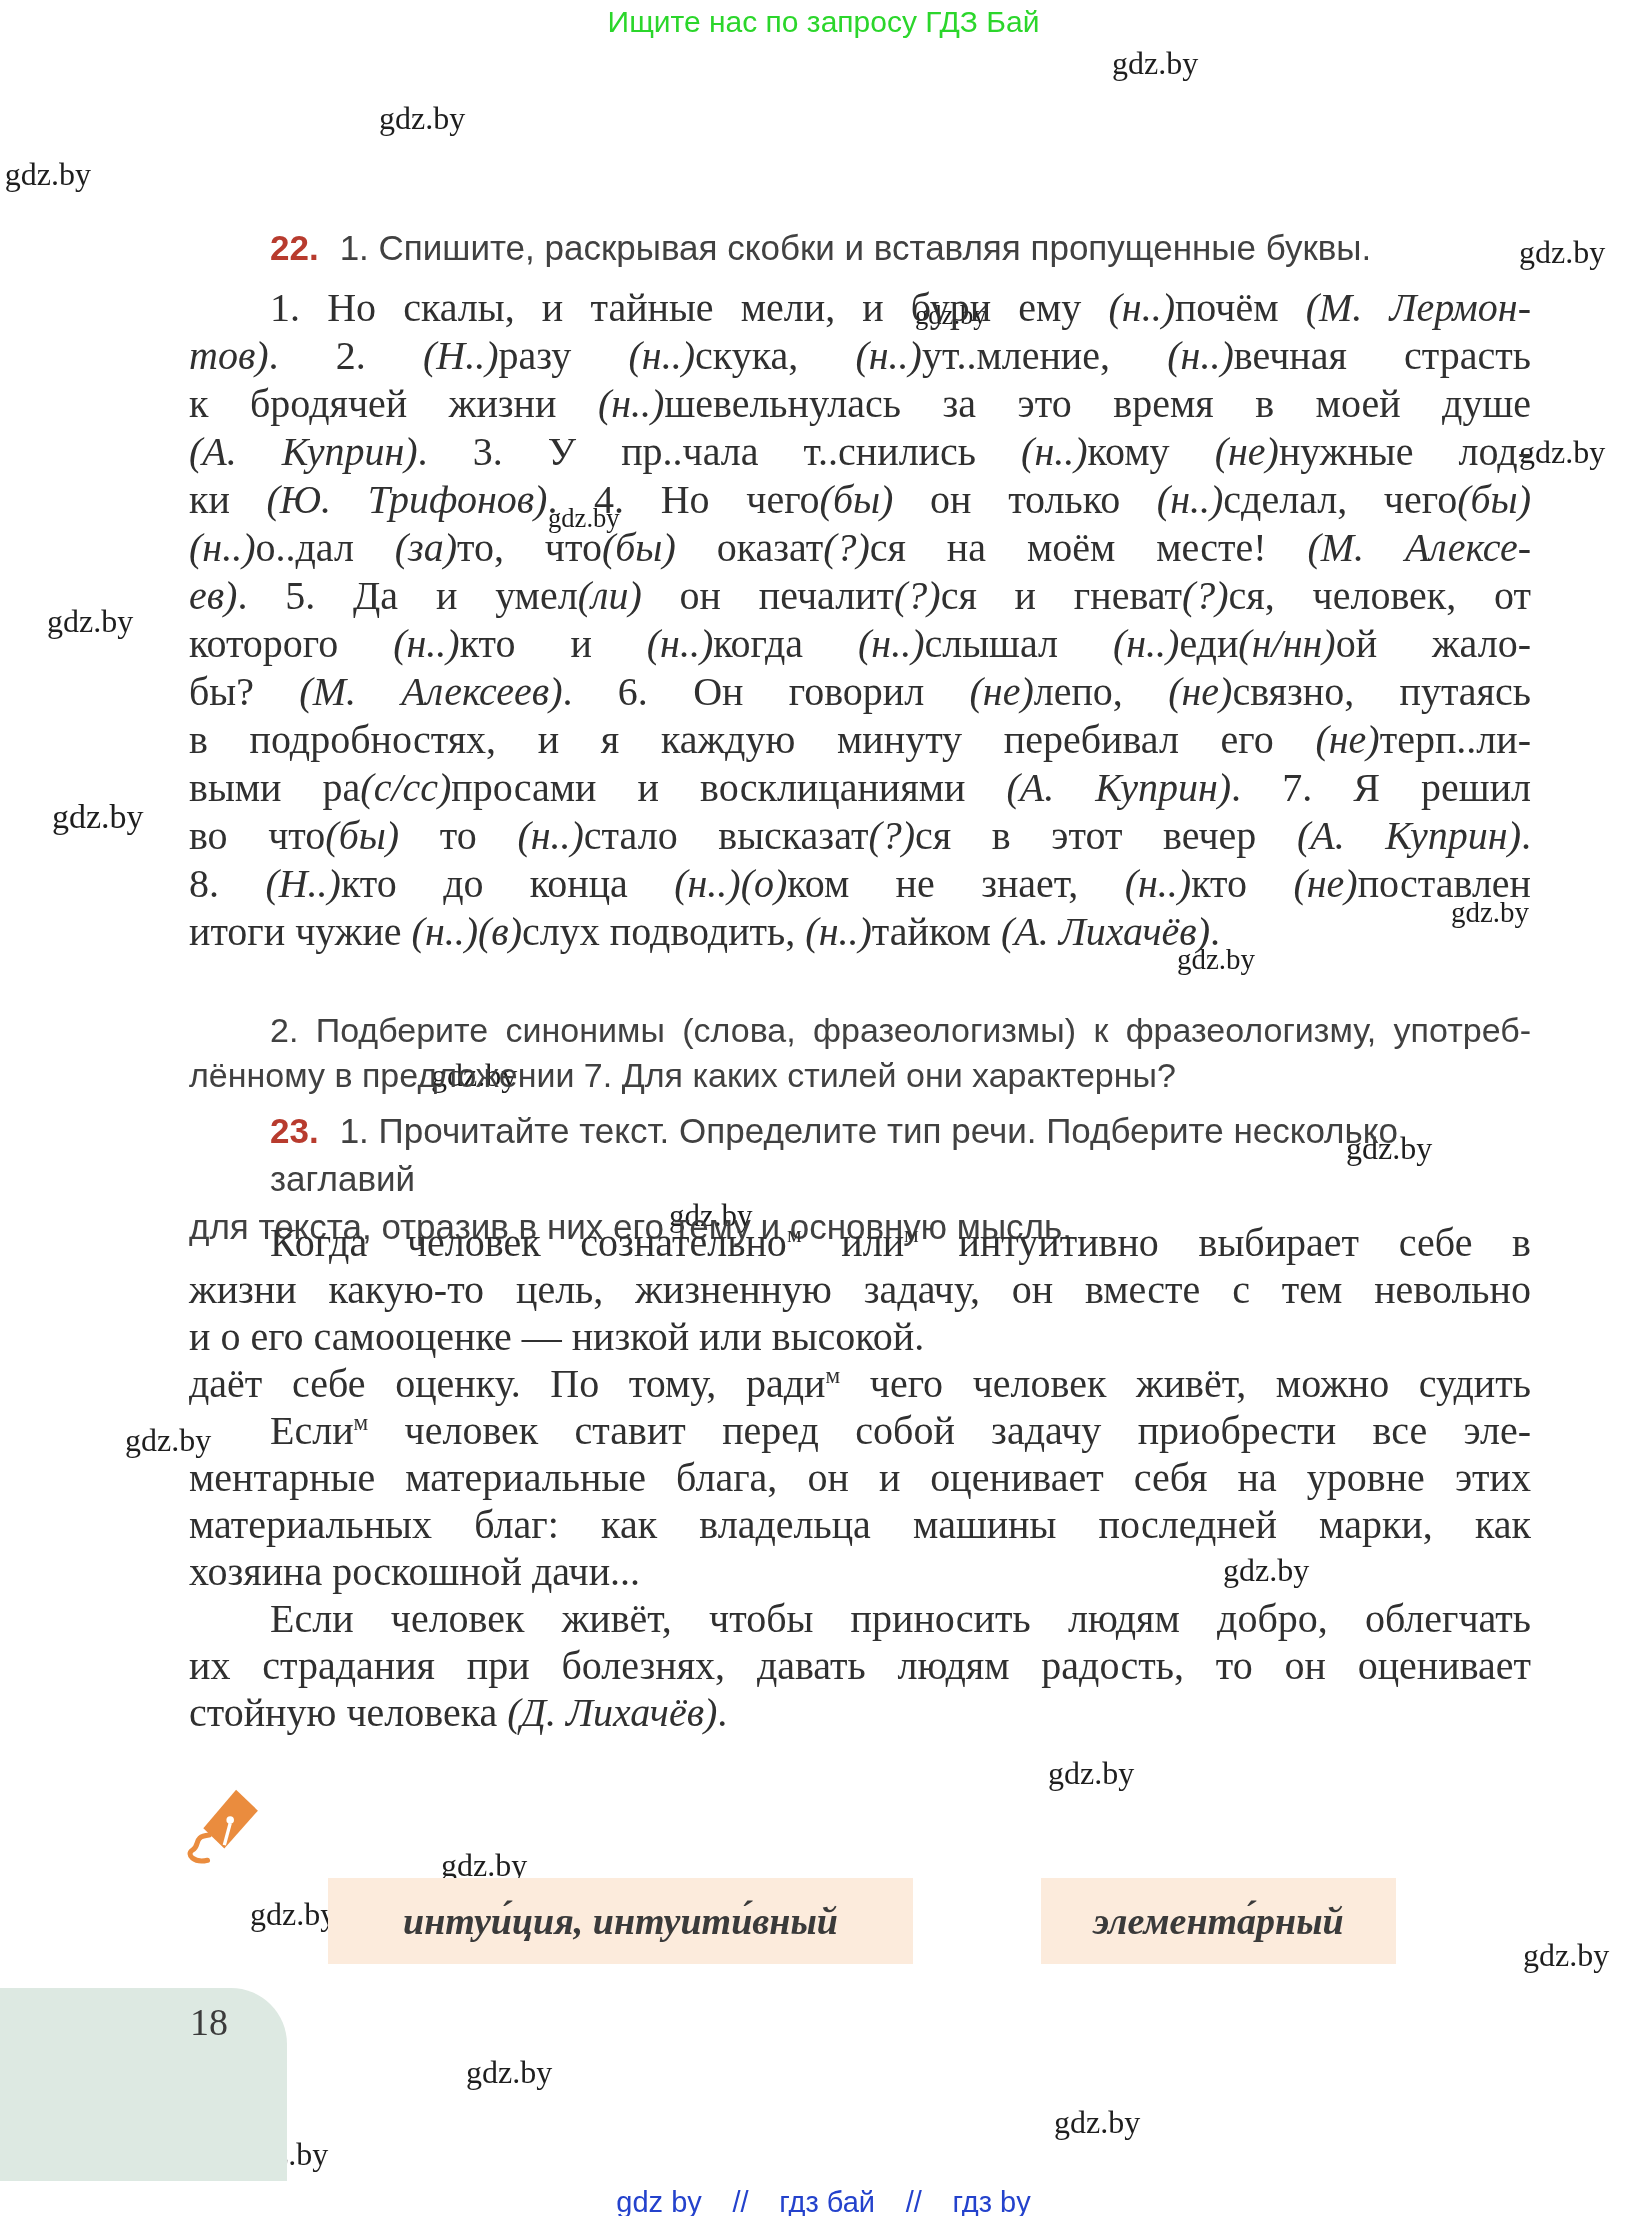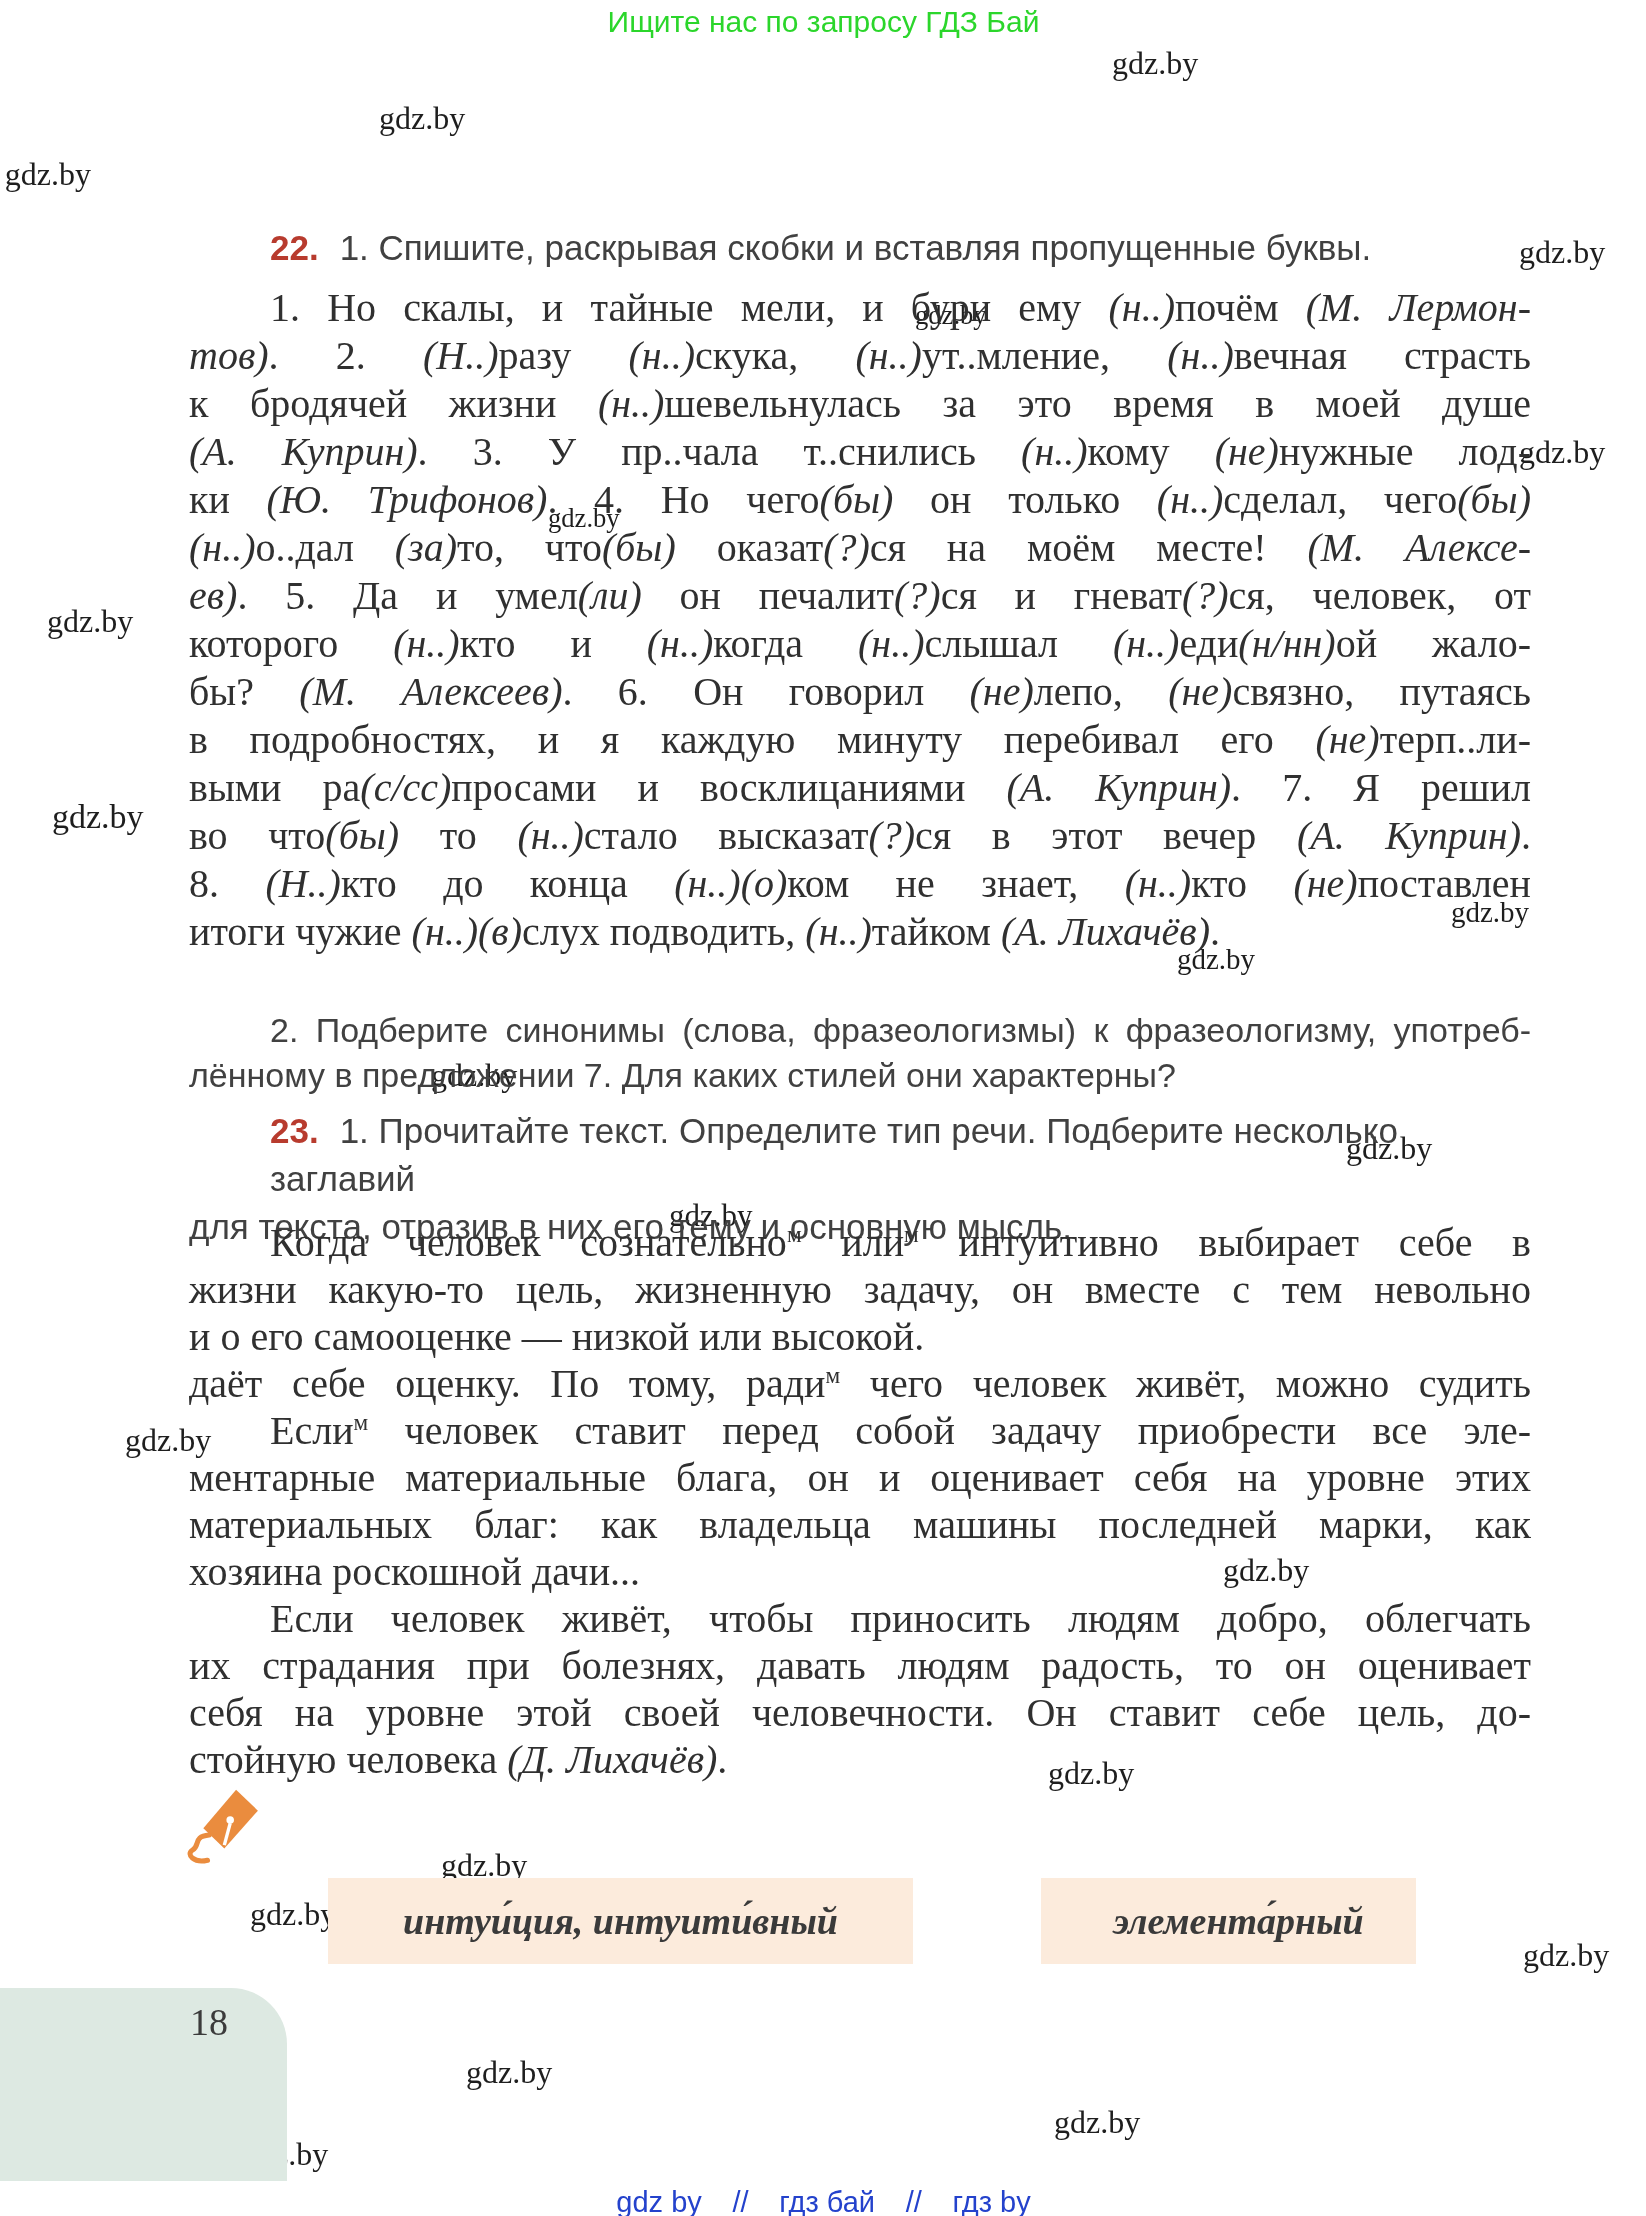--- a/index.html
+++ b/index.html
@@ -31,21 +31,21 @@
   #ex23-hdr{top:1107px;}
   
   .write-row-text{position:absolute;left:268px;top:1809px;width:1209px;
                   font-family:"Liberation Sans",sans-serif;font-size:34px;color:#414141;}
   .pen-icon{position:absolute;left:184px;top:1788px;width:84px;height:84px;}
   
   .vocab{position:absolute;top:1878px;height:86px;background:#fcebdc;
          display:flex;align-items:center;justify-content:center;
          font-size:38px;font-weight:bold;font-style:italic;color:#3a3a3a;}
   #vocab1{left:328px;width:585px;}
-  #vocab2{left:1041px;width:355px;padding-left:20px;}
+  #vocab2{left:1041px;width:355px;}
   
   .page-tab{position:absolute;left:0;top:1988px;width:287px;height:193px;
             background:#dde9e2;border-radius:0 56px 0 0;}
   .page-num{position:absolute;left:190px;top:2000px;font-size:38px;color:#3b3b3b;
             font-family:"Liberation Serif",serif;}
   
   .footer{position:absolute;top:2186px;left:0;width:100%;text-align:center;
           font-family:"Liberation Sans",sans-serif;font-size:29px;color:#2442cc;}
   .footer span{margin:0 11.3px;}
   .footer .sep{color:#2442cc;}
@@ -118,21 +118,20 @@
       <div class="line j ind">Когда человек сознательно<sup>м</sup> или<sup>м</sup> интуитивно выбирает себе в</div>
       <div class="line j">жизни какую-то цель, жизненную задачу, он вместе с тем невольно</div>
       <div class="line">и о его самооценке — низкой или высокой.</div>
       <div class="line j">даёт себе оценку. По тому, ради<sup>м</sup> чего человек живёт, можно судить</div>
       <div class="line j ind">Если<sup>м</sup> человек ставит перед собой задачу приобрести все эле-</div>
       <div class="line j">ментарные материальные блага, он и оценивает себя на уровне этих</div>
       <div class="line j">материальных благ: как владельца машины последней марки, как</div>
       <div class="line">хозяина роскошной дачи...</div>
       <div class="line j ind">Если человек живёт, чтобы приносить людям добро, облегчать</div>
       <div class="line j">их страдания при болезнях, давать людям радость, то он оценивает</div>
-      <div class="line j">себя на уровне этой своей человечности. Он ставит себе цель, до-</div>
       <div class="line">стойную человека <i>(Д. Лихачёв)</i>.</div>
     </div>
 
   <svg class="pen-icon" viewBox="0 0 100 100">
     <path d="M62 2 L88 27 L48 72 L23 48 Z" fill="#ea8c3e"></path>
     <circle cx="55" cy="38" r="4.5" fill="#ffffff"></circle>
     <path d="M55 42 L48 68" stroke="#ffffff" stroke-width="4" fill="none"></path>
     <path d="M30 56 C10 58 20 68 10 74 C2 79 12 90 28 86" stroke="#ea8c3e" stroke-width="6" fill="none" stroke-linecap="round"></path>
   </svg>
 

